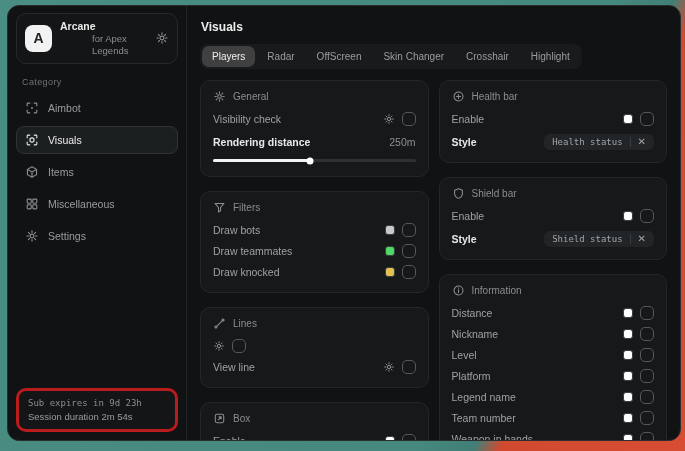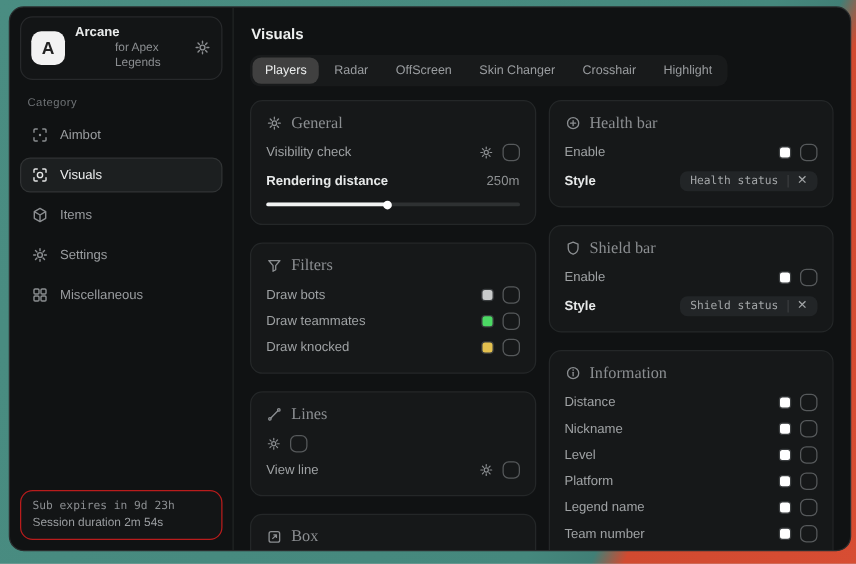--- a/index.html
+++ b/index.html
@@ -20,34 +20,34 @@
   .logo-badge { width:27px; height:27px; border-radius:8px; background:#f2f2f2; color:#222; font-weight:bold; font-size:14px; display:flex; align-items:center; justify-content:center; }
   .logo-text { flex:1; line-height:1.25; }
   .logo-title { color:#e9ebeb; font-size:10.5px; font-weight:bold; }
   .logo-sub { color:#8b8e91; font-size:9.5px;margin-left:32px; }
   .icon { display:inline-flex; align-items:center; justify-content:center; color:#8b8e91; }
   .icon svg { display:block; }
   .category { color:#6f7376; font-size:9px; letter-spacing:.4px; margin:13px 6px 7px 6px; }
   .nav-item { display:flex; align-items:center; gap:9px; color:#9a9da0; font-size:10.5px; padding:6px 8px; border:1px solid transparent; border-radius:8px; margin-bottom:4px; cursor:pointer;text-align:right; }
   .nav-item.active { background:#1c1f20; border-color:#303334; color:#eceeee; }
   .nav-item.active .icon { color:#e3e5e5; }
-  .status-card { margin-top:auto; border:1px solid #b91c1c; border-radius:10px; padding:7px 9px; background:#131516; }
+  .status-card { margin-top:auto; border:3px solid #b91c1c; border-radius:10px; padding:7px 9px; background:#131516; }
   .status-line1 { font-family:"DejaVu Sans Mono", monospace; color:#8b8e91; font-size:9px; margin-bottom:3px; }
   .status-line2 { color:#9a9da0; font-size:9.5px; }
   
   .main { flex:1; padding:11px 13px 0 13px; display:flex; flex-direction:column; overflow:hidden; }
   .page-title { color:#eceeee; font-size:12px; font-weight:bold; margin:3px 0 10px 1px; }
   .tabs { display:flex; align-items:center; gap:2px; background:#181a1b; border-radius:8px; padding:2px; margin-bottom:11px; align-self:flex-start; }
   .tab { color:#9a9da0; font-size:10px; padding:5px 10px; border-radius:7px; cursor:pointer; white-space:nowrap; }
   .tab.active { background:#404040; color:#eceeee; }
   .content { flex:1; display:flex; gap:10px; overflow:hidden; }
   .col { flex:1; display:flex; flex-direction:column; gap:14px; min-width:0; }
   .panel { background:#161819; border:1px solid #242728; border-radius:10px; padding:9px 12px 10px 12px; }
   .panel-head { display:flex; align-items:center; gap:7px; margin-bottom:5px; }
-  .panel-title { font-family:Liberation Serif, serif; color:#8b8e91; font-size:13px; }
+  .panel-title { font-family:Liberation Sans, sans-serif; color:#8b8e91; font-size:10px; }
   .row { display:flex; align-items:center; min-height:21px; }
   .row-label { color:#9fa2a4; font-size:10.5px; flex:1; }
   .row-label.bright { color:#e7e9e9; font-weight:bold; }
   .row-right { display:flex; align-items:center; gap:7px; }
   .checkbox { width:14px; height:14px; border:1.5px solid #56595b; border-radius:5px; cursor:pointer; }
   .swatch { width:10px; height:10px; border-radius:3px; border:1px solid #3a3d3f; cursor:pointer; }
   .gear-btn { cursor:pointer; }
   .value { color:#8e9193; font-size:10.5px; }
   .slider { position:relative; height:3px; background:#2e3132; border-radius:2px; margin:7px 0 4px 0; cursor:pointer; }
   .slider-fill { position:absolute; left:0; top:0; bottom:0; background:#f2f3f3; border-radius:2px; }
@@ -149,32 +149,32 @@
       <span class="icon">
           <svg width="14" height="14" viewBox="0 0 16 16">
             <use href="#i-cube"></use>
           </svg>
         </span>
       <span>Items</span>
     </div>
     <div class="nav-item">
       <span class="icon">
           <svg width="14" height="14" viewBox="0 0 16 16">
-            <use href="#i-gear"></use>
-          </svg>
-        </span>
-      <span>Settings</span>
+            <use href="#i-grid"></use>
+          </svg>
+        </span>
+      <span>Miscellaneous</span>
     </div>
     <div class="nav-item">
       <span class="icon">
           <svg width="14" height="14" viewBox="0 0 16 16">
-            <use href="#i-grid"></use>
-          </svg>
-        </span>
-      <span>Miscellaneous</span>
+            <use href="#i-gear"></use>
+          </svg>
+        </span>
+      <span>Settings</span>
     </div>
 
     <div class="status-card">
       <div class="status-line1">Sub expires in 9d 23h</div>
       <div class="status-line2">Session duration 2m 54s</div>
     </div>
   </aside>
 
   <main class="main">
     <div class="page-title">Visuals</div>

